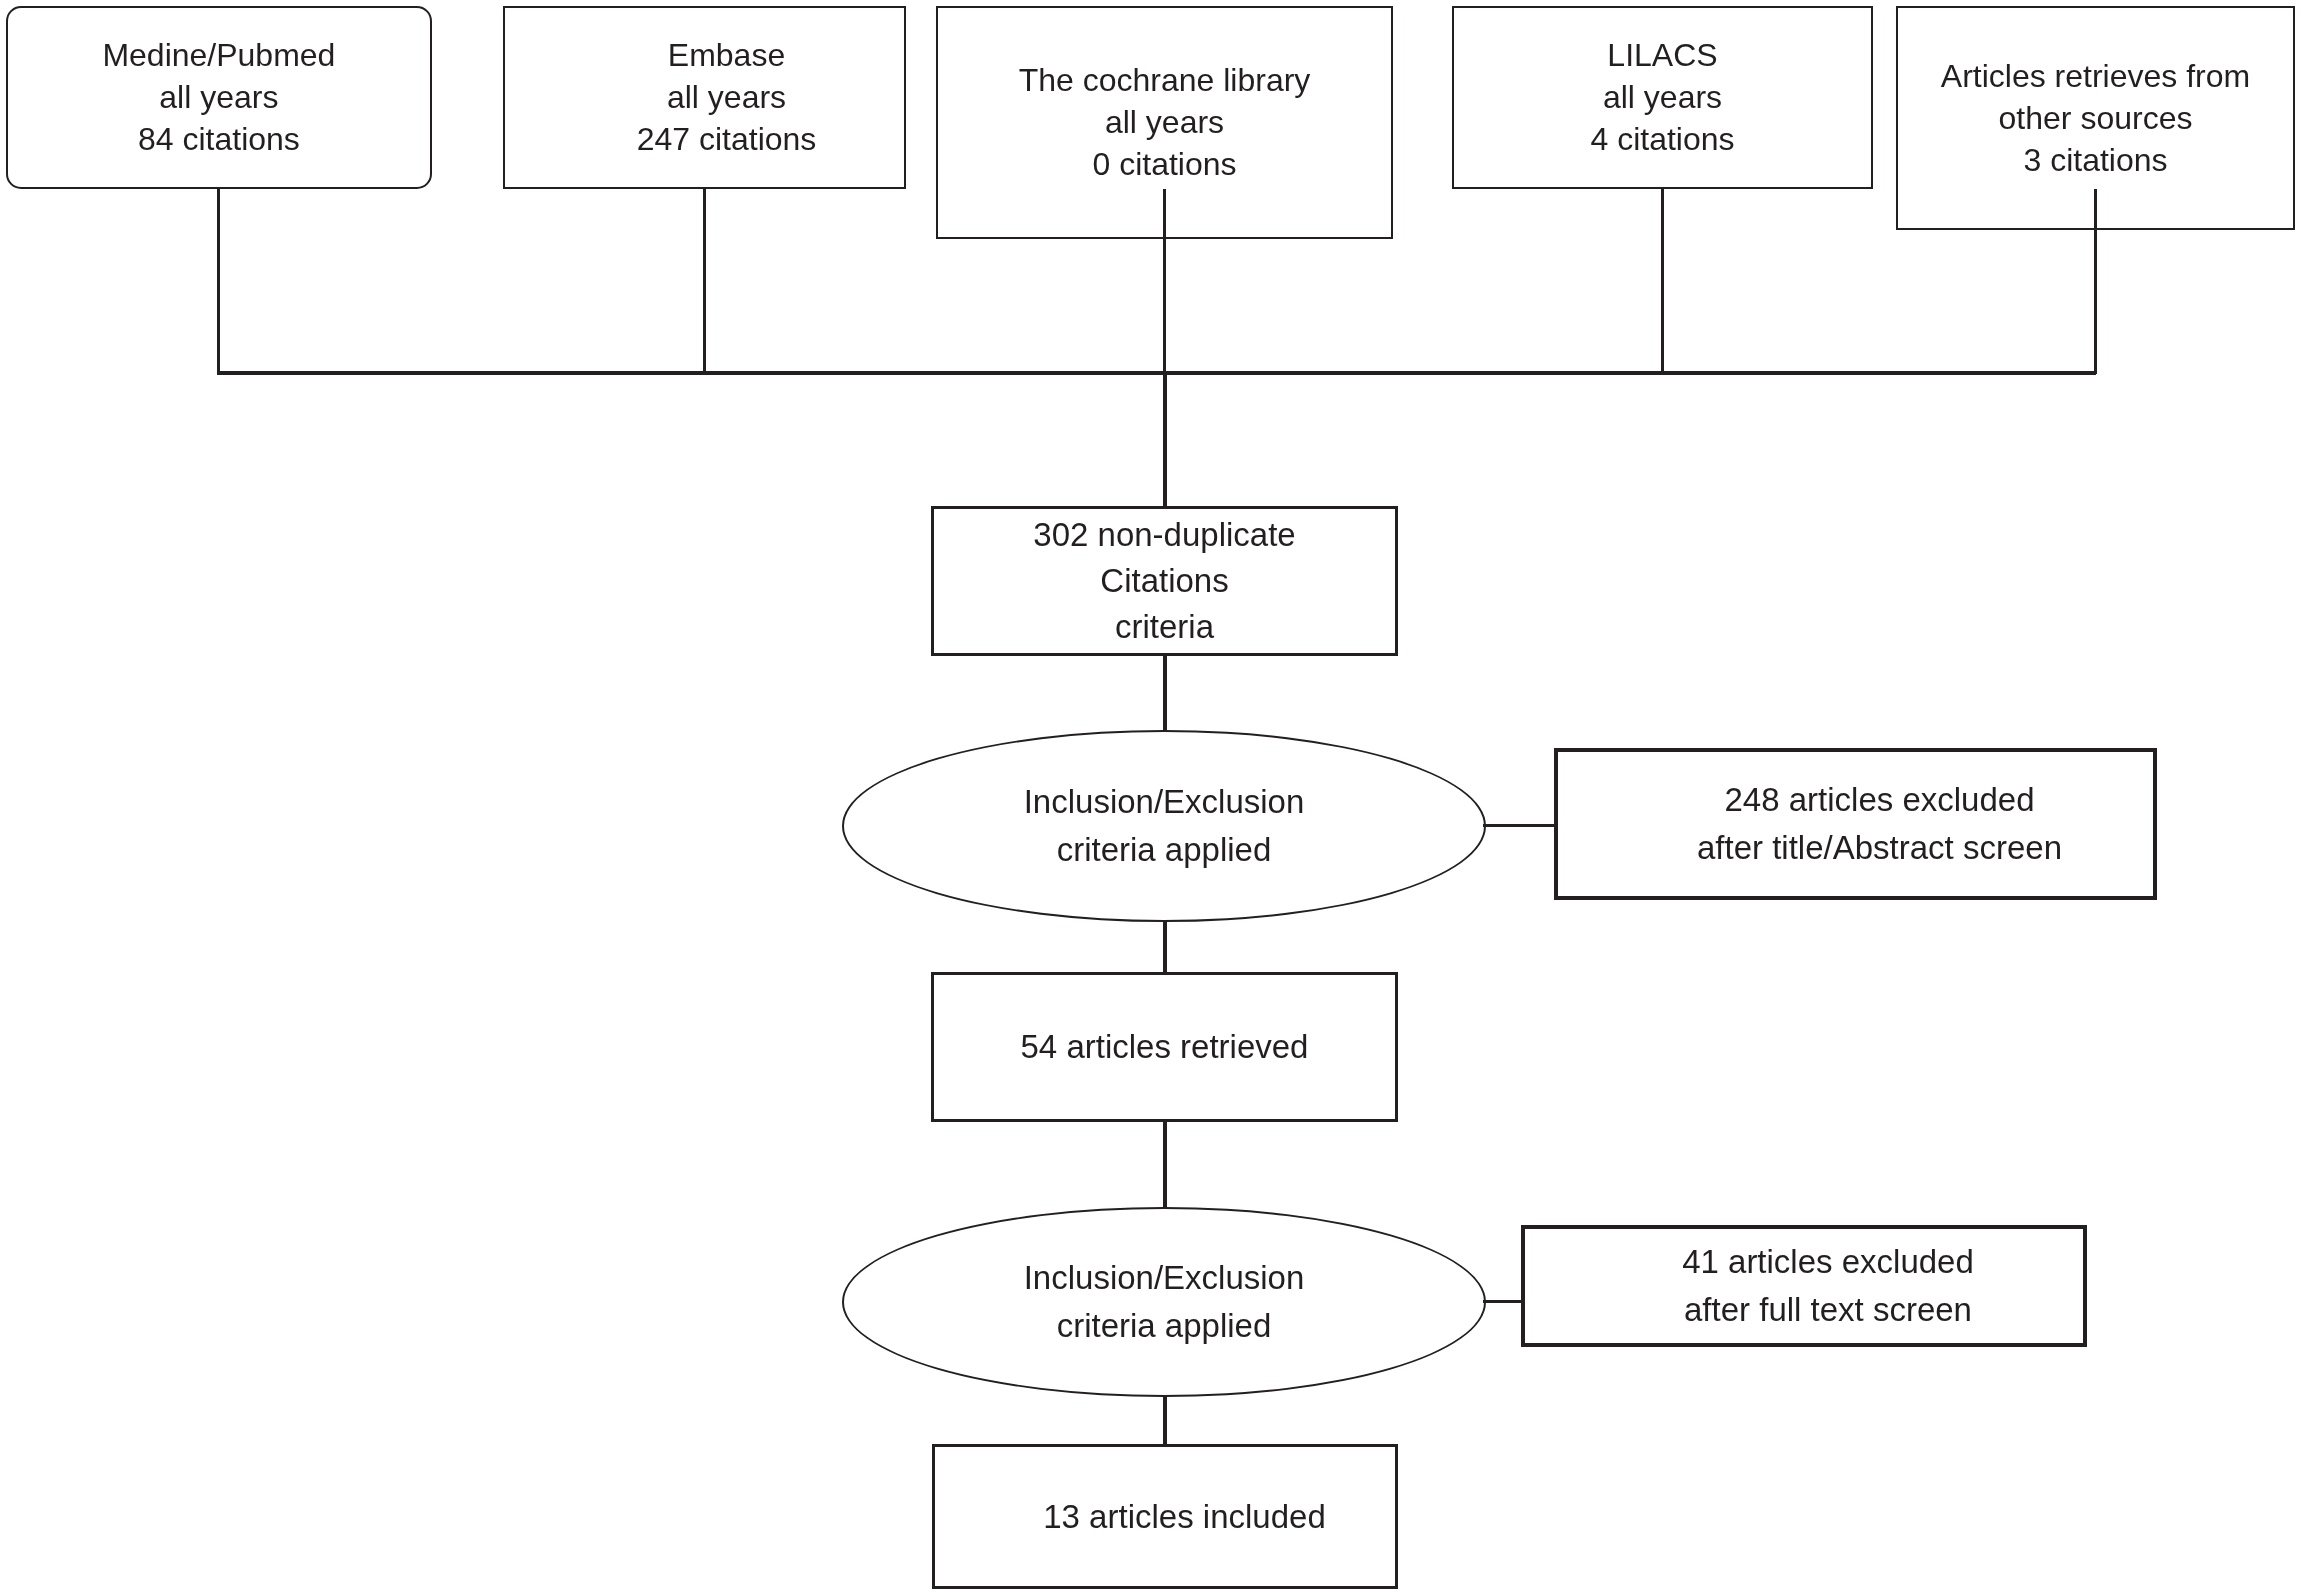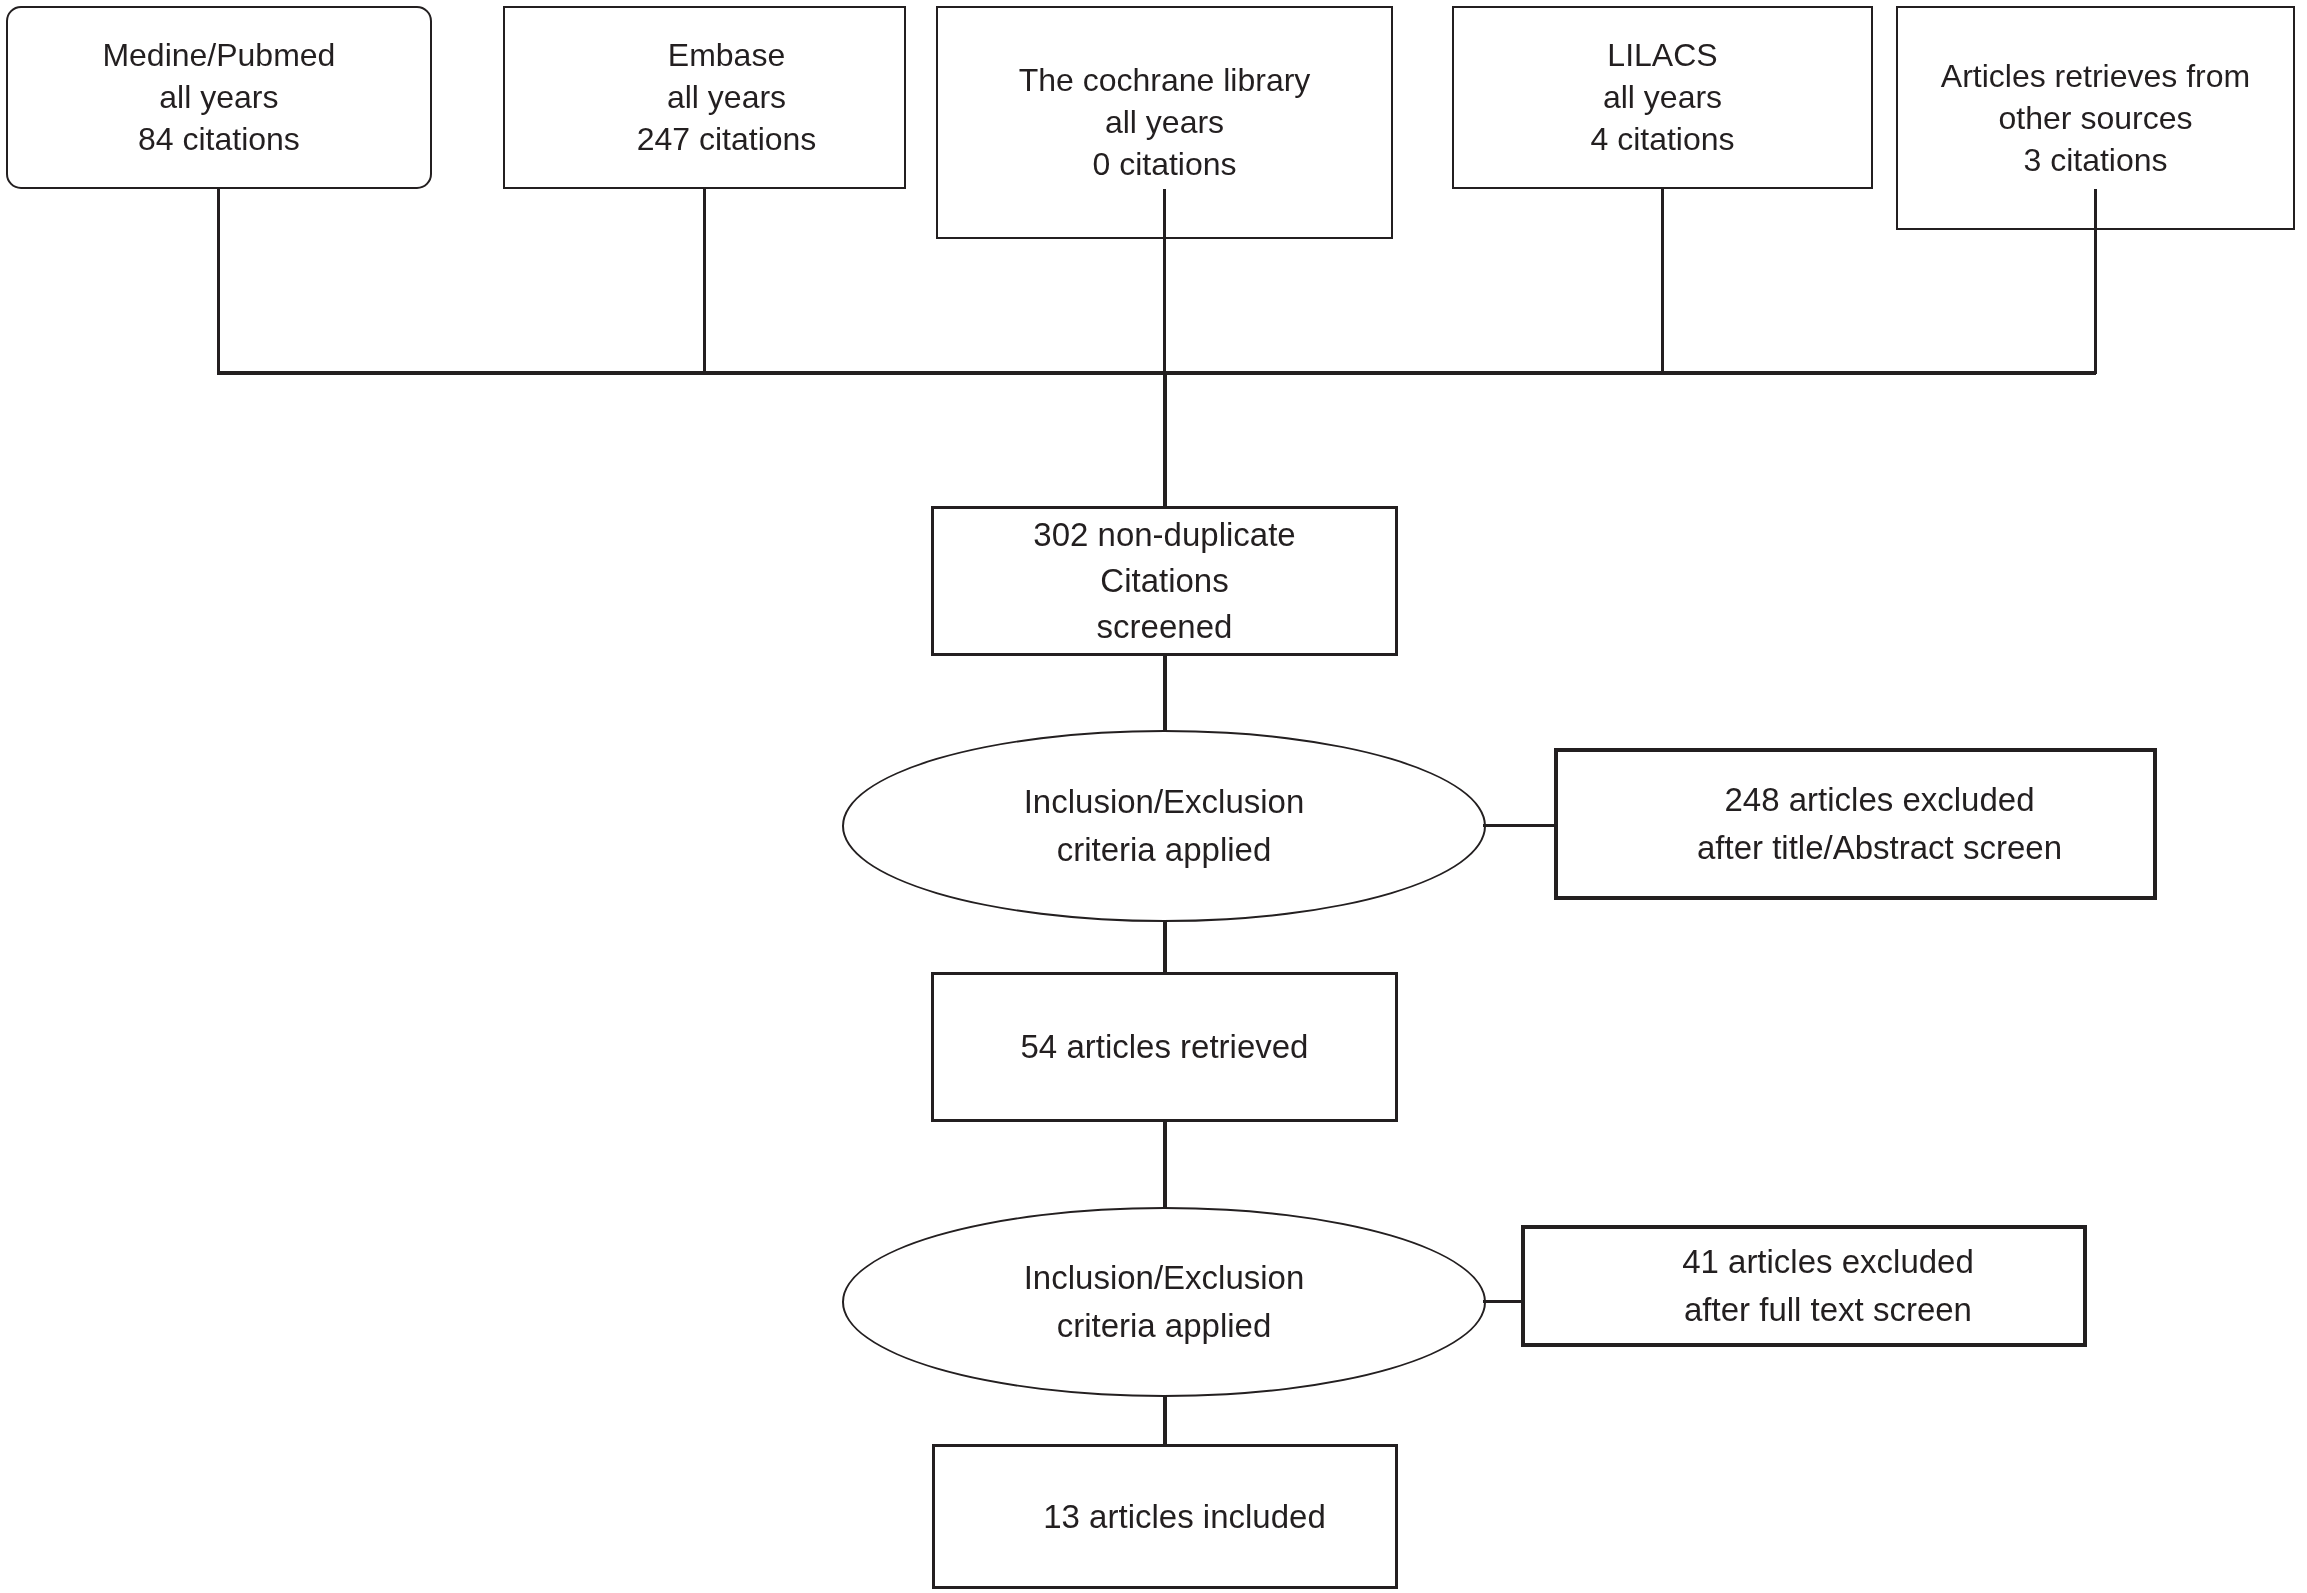--- a/index.html
+++ b/index.html
@@ -94,21 +94,21 @@
 
   <div class="vline center" style="left:1163px; top:373px;  height:135px;"></div>
   <div class="vline center" style="left:1163px; top:655px;  height:77px;"></div>
   <div class="vline center" style="left:1163px; top:920px; height:53px;"></div>
   <div class="vline center" style="left:1163px; top:1121px; height:87px;"></div>
   <div class="vline center" style="left:1163px; top:1395px; height:50px;"></div>
 
   <div class="box mid mid-box" style="left:931px; top:506px; width:467px; height:150px;">
     <div>302 non-duplicate</div>
     <div>Citations</div>
-    <div>screened</div>
+    <div>criteria</div>
   </div>
 
   <div class="ellipse ell-box" style="left:842px; top:730px; width:644px; height:192px;">
     <div>Inclusion/Exclusion</div>
     <div>criteria applied</div>
   </div>
 
   <div class="hline" style="left:1483px; top:824px; width:72px;"></div>
 
   <div class="box side side-box" style="left:1554px; top:748px; width:603px; height:152px;">

